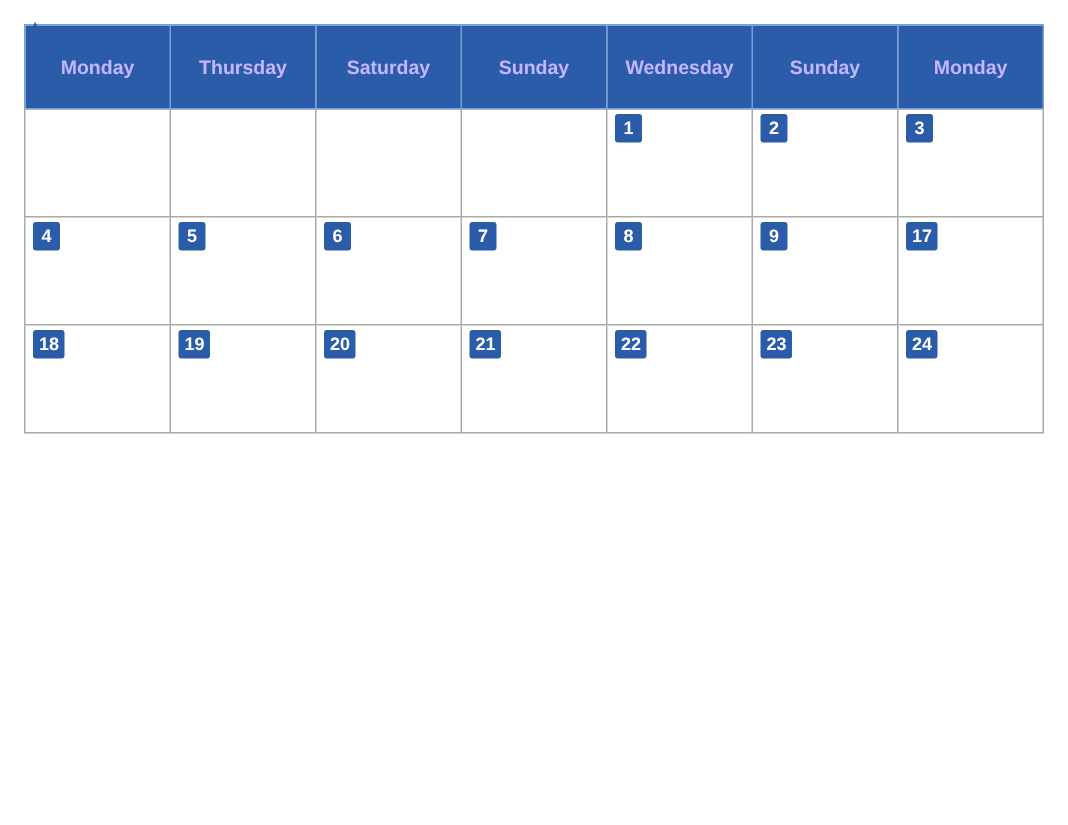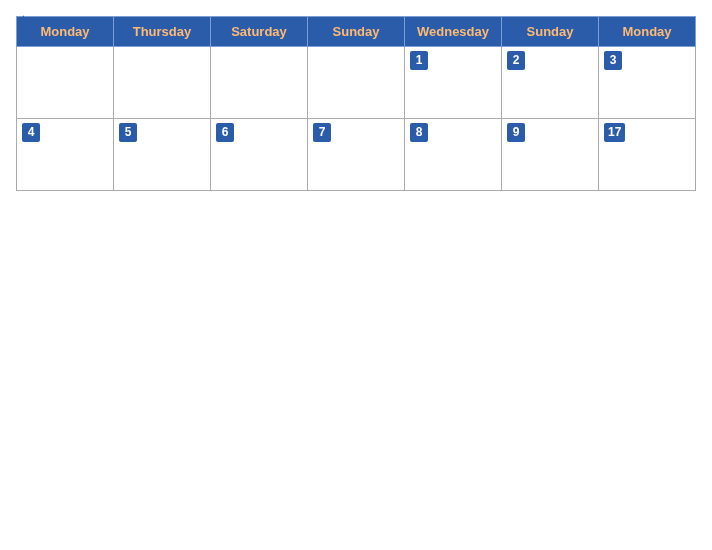--- a/index.html
+++ b/index.html
@@ -61,24 +61,24 @@
       font-size: 13px;
       color: #555;
     }
     .calendar-table {
       width: 100%;
       border-collapse: collapse;
       border: 1px solid #aaa;
     }
     .calendar-table thead tr th {
       background-color: #2a5caa;
-      color: #fdba74;
+      color: #c4b5fd;
       font-size: 13px;
       font-weight: bold;
-      padding: 7px 4px;
+      padding: 20px 4px;
       text-align: center;
       border: 1px solid #7a9fd4;
     }
     .calendar-table tbody tr td {
       border: 1px solid #aaa;
       vertical-align: top;
       width: calc(100% / 7);
       height: 72px;
       padding: 3px 5px;
       background: #fff;
@@ -147,15 +147,24 @@
         </tr>
         <tr>
           <td><span class="day-number">4</span></td>
           <td><span class="day-number">5</span></td>
           <td><span class="day-number">6</span></td>
           <td><span class="day-number">7</span></td>
           <td><span class="day-number">8</span></td>
           <td><span class="day-number">9</span></td>
           <td><span class="day-number">17</span></td>
         </tr>
+        <tr>
+          <td><span class="day-number">18</span></td>
+          <td><span class="day-number">19</span></td>
+          <td><span class="day-number">20</span></td>
+          <td><span class="day-number">21</span></td>
+          <td><span class="day-number">22</span></td>
+          <td><span class="day-number">23</span></td>
+          <td><span class="day-number">24</span></td>
+        </tr>
       </tbody>
   </table>
 </div>
 
 </body></html>

